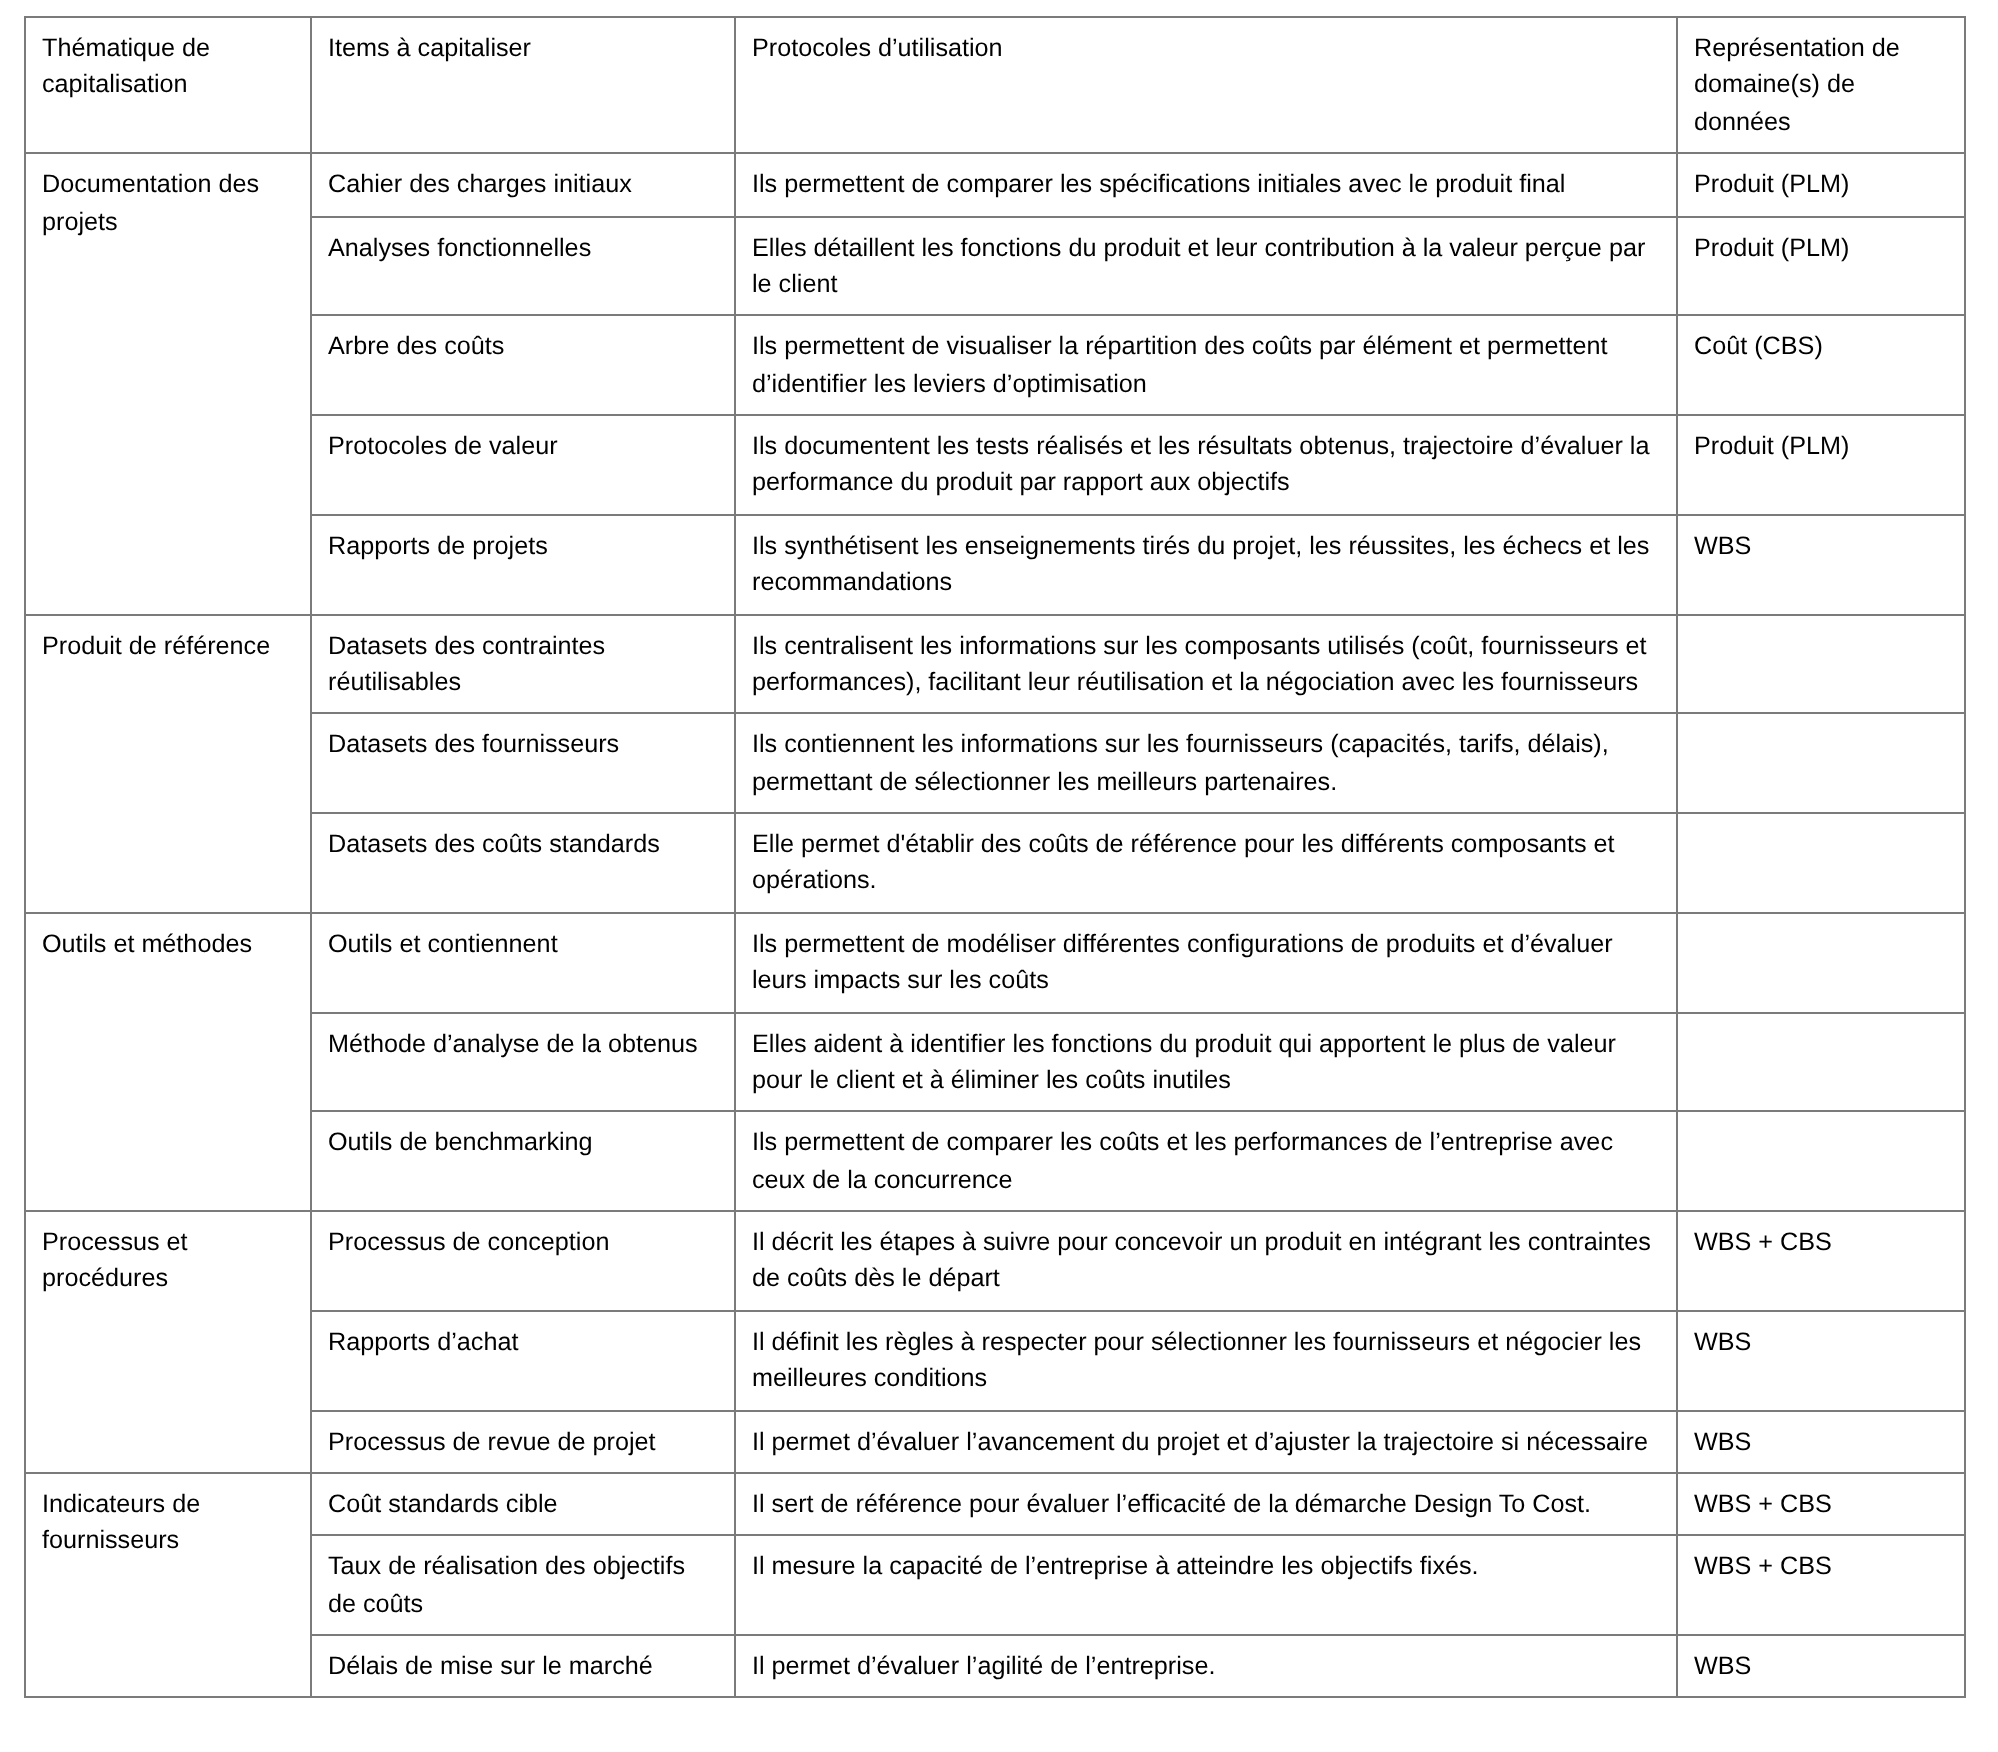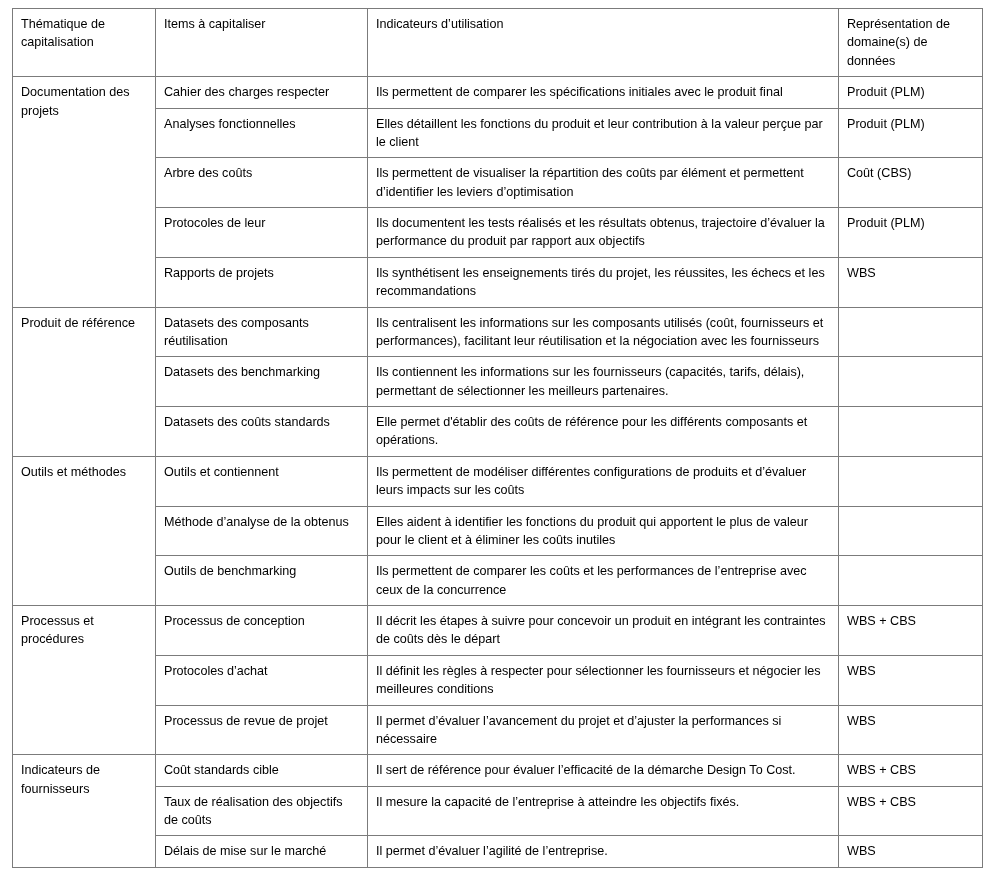--- a/index.html
+++ b/index.html
@@ -70,32 +70,32 @@
     </colgroup>
     <tbody id="table-body">
         <tr>
           <td class="header-cell theme-cell">
             <span class="cell-text">Thématique de capitalisation</span>
           </td>
           <td class="header-cell items-cell">
             <span class="cell-text">Items à capitaliser</span>
           </td>
           <td class="header-cell persp-cell">
-            <span class="cell-text">Indicateurs d’utilisation</span>
+            <span class="cell-text">Protocoles d’utilisation</span>
           </td>
           <td class="header-cell domain-cell">
             <span class="cell-text">Représentation de domaine(s) de données</span>
           </td>
         </tr>
         <tr>
           <td class="theme-cell" rowspan="5">
             <span class="cell-text">Documentation des projets</span>
           </td>
           <td class="items-cell">
-            <span class="cell-text">Cahier des charges respecter</span>
+            <span class="cell-text">Cahier des charges initiaux</span>
           </td>
           <td class="persp-cell">
             <span class="cell-text">Ils permettent de comparer les spécifications initiales avec le produit final</span>
           </td>
           <td class="domain-cell">
             <span class="cell-text">Produit (PLM)</span>
           </td>
         </tr>
         <tr>
           <td class="items-cell">
@@ -114,21 +114,21 @@
           </td>
           <td class="persp-cell">
             <span class="cell-text">Ils permettent de visualiser la répartition des coûts par élément et permettent d’identifier les leviers d’optimisation</span>
           </td>
           <td class="domain-cell">
             <span class="cell-text">Coût (CBS)</span>
           </td>
         </tr>
         <tr>
           <td class="items-cell">
-            <span class="cell-text">Protocoles de leur</span>
+            <span class="cell-text">Protocoles de valeur</span>
           </td>
           <td class="persp-cell">
             <span class="cell-text">Ils documentent les tests réalisés et les résultats obtenus, trajectoire d’évaluer la performance du produit par rapport aux objectifs</span>
           </td>
           <td class="domain-cell">
             <span class="cell-text">Produit (PLM)</span>
           </td>
         </tr>
         <tr>
           <td class="items-cell">
@@ -139,32 +139,32 @@
           </td>
           <td class="domain-cell">
             <span class="cell-text">WBS</span>
           </td>
         </tr>
         <tr>
           <td class="theme-cell" rowspan="3">
             <span class="cell-text">Produit de référence</span>
           </td>
           <td class="items-cell">
-            <span class="cell-text">Datasets des composants réutilisation</span>
+            <span class="cell-text">Datasets des contraintes réutilisables</span>
           </td>
           <td class="persp-cell">
             <span class="cell-text">Ils centralisent les informations sur les composants utilisés (coût, fournisseurs et performances), facilitant leur réutilisation et la négociation avec les fournisseurs</span>
           </td>
           <td class="domain-cell">
             <span class="cell-text"></span>
           </td>
         </tr>
         <tr>
           <td class="items-cell">
-            <span class="cell-text">Datasets des benchmarking</span>
+            <span class="cell-text">Datasets des fournisseurs</span>
           </td>
           <td class="persp-cell">
             <span class="cell-text">Ils contiennent les informations sur les fournisseurs (capacités, tarifs, délais), permettant de sélectionner les meilleurs partenaires.</span>
           </td>
           <td class="domain-cell">
             <span class="cell-text"></span>
           </td>
         </tr>
         <tr>
           <td class="items-cell">
@@ -222,35 +222,35 @@
           </td>
           <td class="persp-cell">
             <span class="cell-text">Il décrit les étapes à suivre pour concevoir un produit en intégrant les contraintes de coûts dès le départ</span>
           </td>
           <td class="domain-cell">
             <span class="cell-text">WBS + CBS</span>
           </td>
         </tr>
         <tr>
           <td class="items-cell">
-            <span class="cell-text">Protocoles d’achat</span>
+            <span class="cell-text">Rapports d’achat</span>
           </td>
           <td class="persp-cell">
             <span class="cell-text">Il définit les règles à respecter pour sélectionner les fournisseurs et négocier les meilleures conditions</span>
           </td>
           <td class="domain-cell">
             <span class="cell-text">WBS</span>
           </td>
         </tr>
         <tr>
           <td class="items-cell">
             <span class="cell-text">Processus de revue de projet</span>
           </td>
           <td class="persp-cell">
-            <span class="cell-text">Il permet d’évaluer l’avancement du projet et d’ajuster la performances si nécessaire</span>
+            <span class="cell-text">Il permet d’évaluer l’avancement du projet et d’ajuster la trajectoire si nécessaire</span>
           </td>
           <td class="domain-cell">
             <span class="cell-text">WBS</span>
           </td>
         </tr>
         <tr>
           <td class="theme-cell" rowspan="3">
             <span class="cell-text">Indicateurs de fournisseurs</span>
           </td>
           <td class="items-cell">

